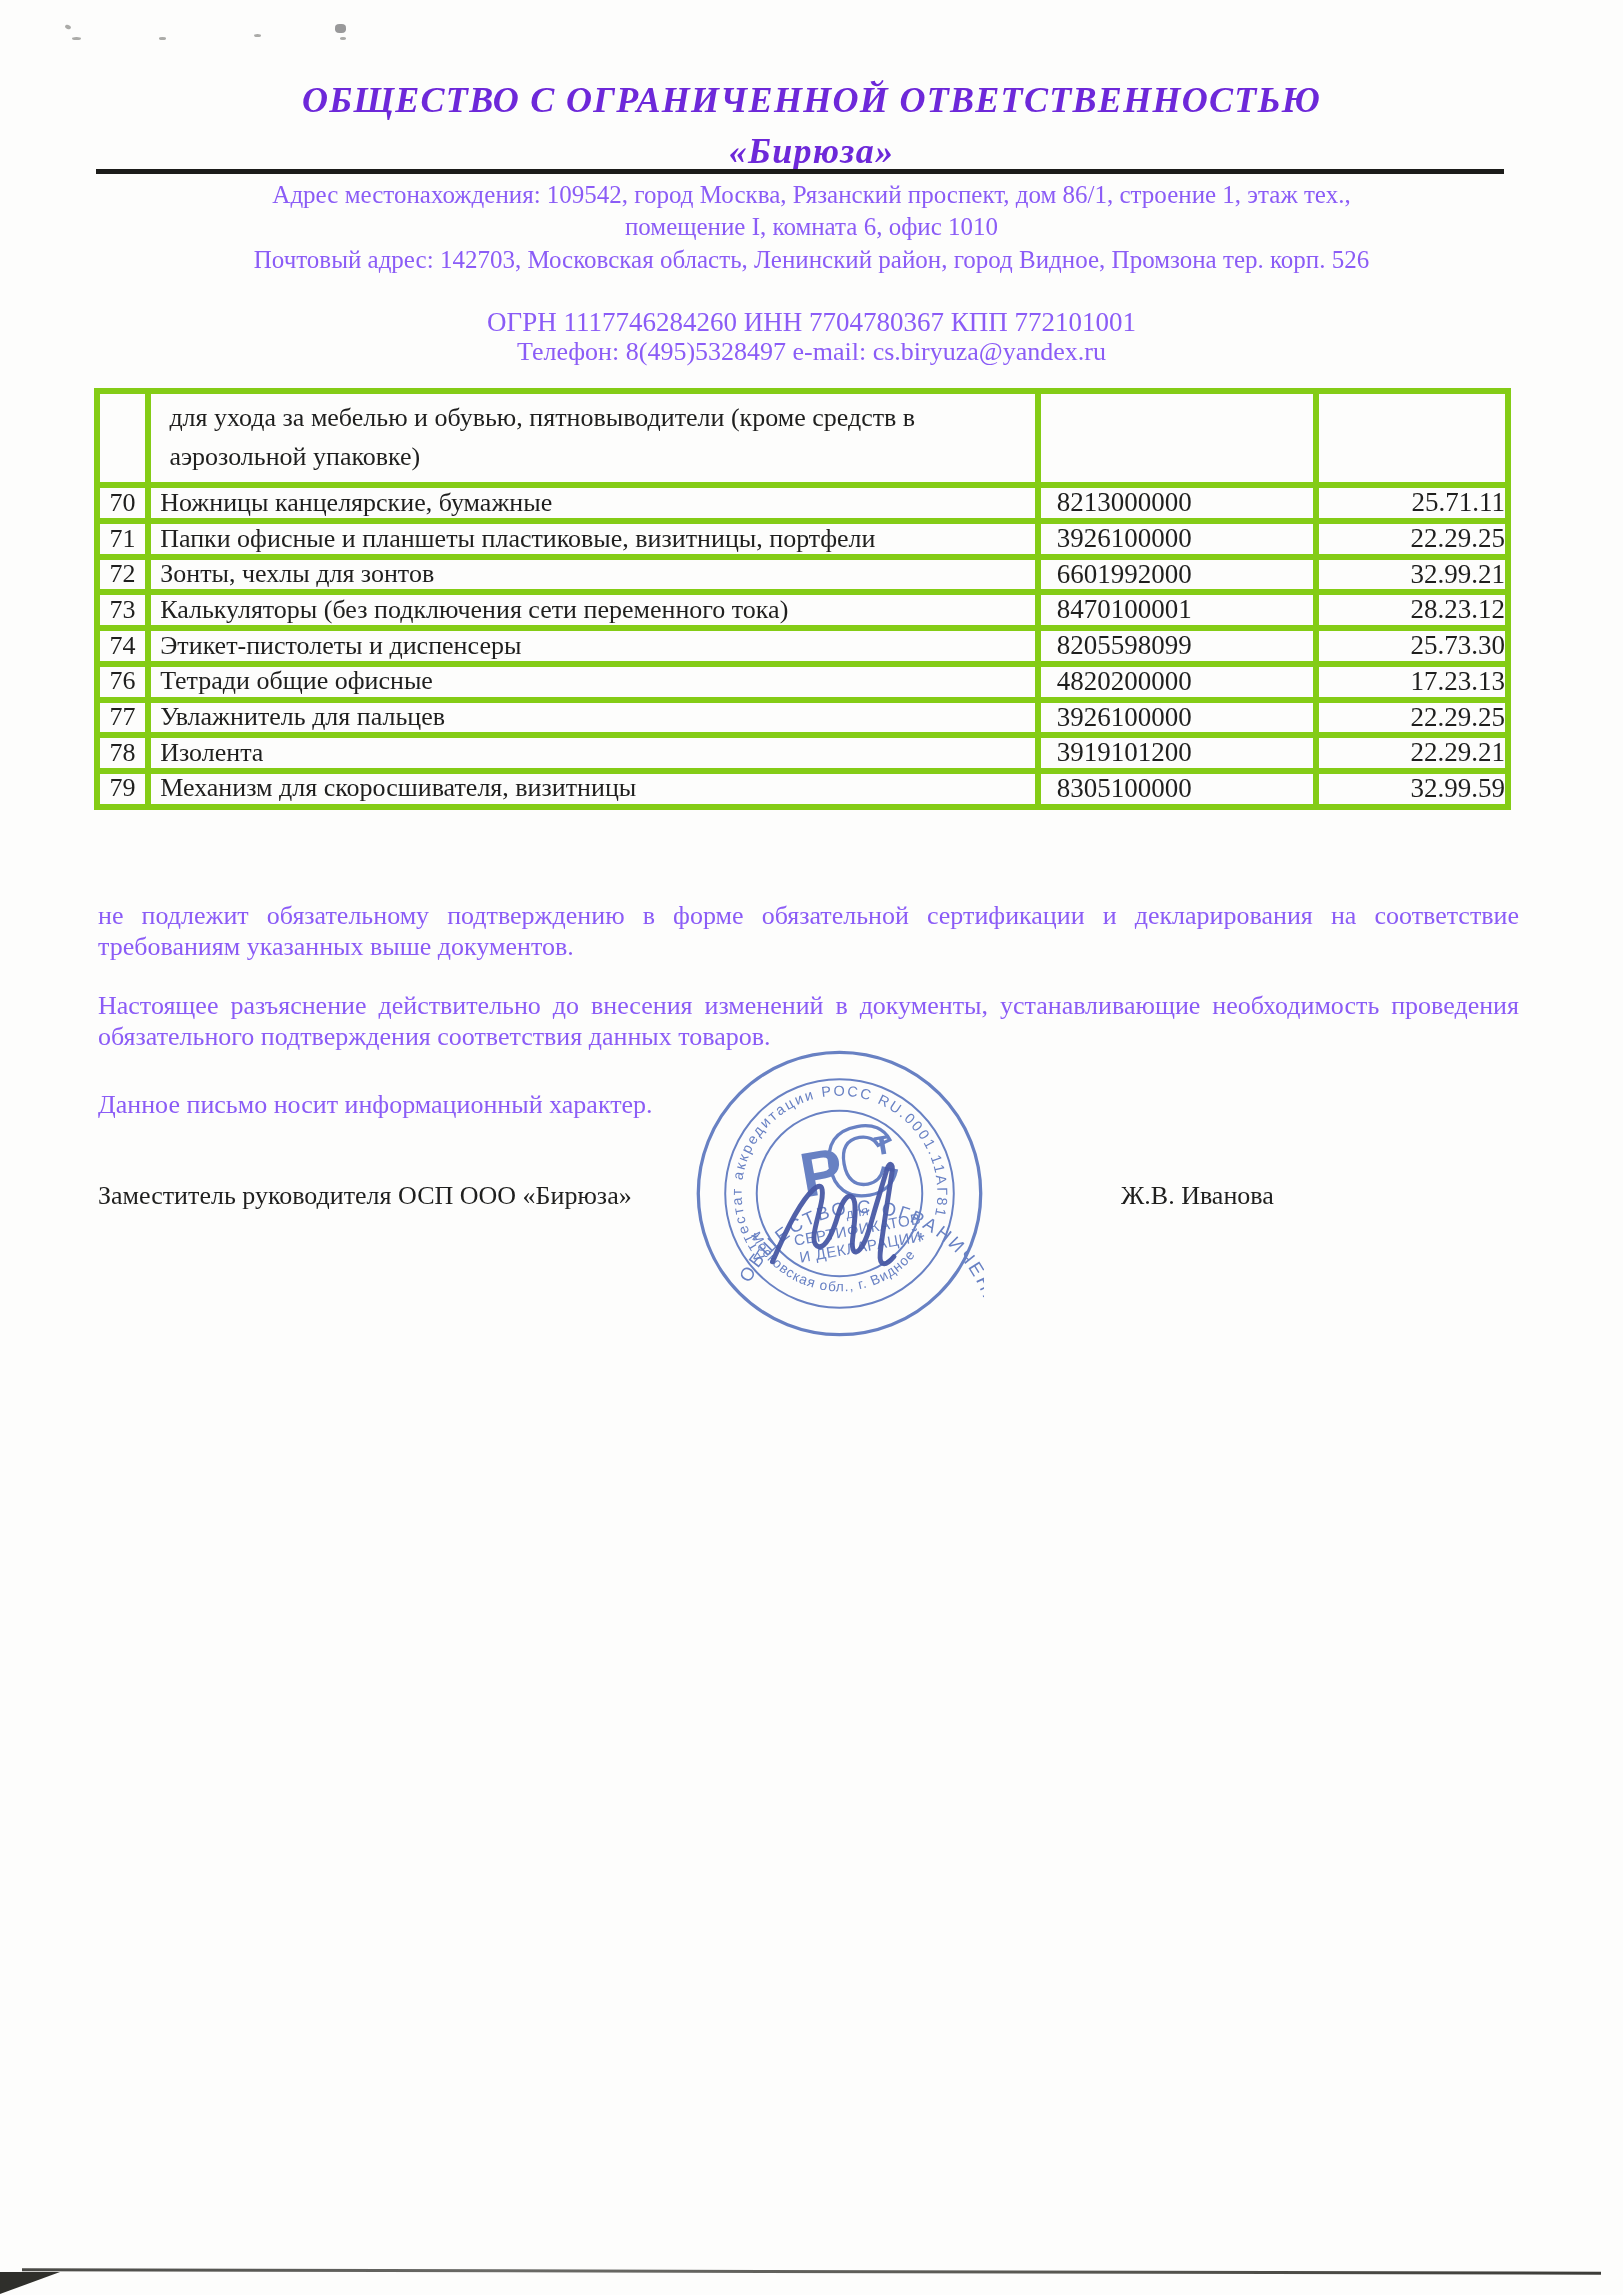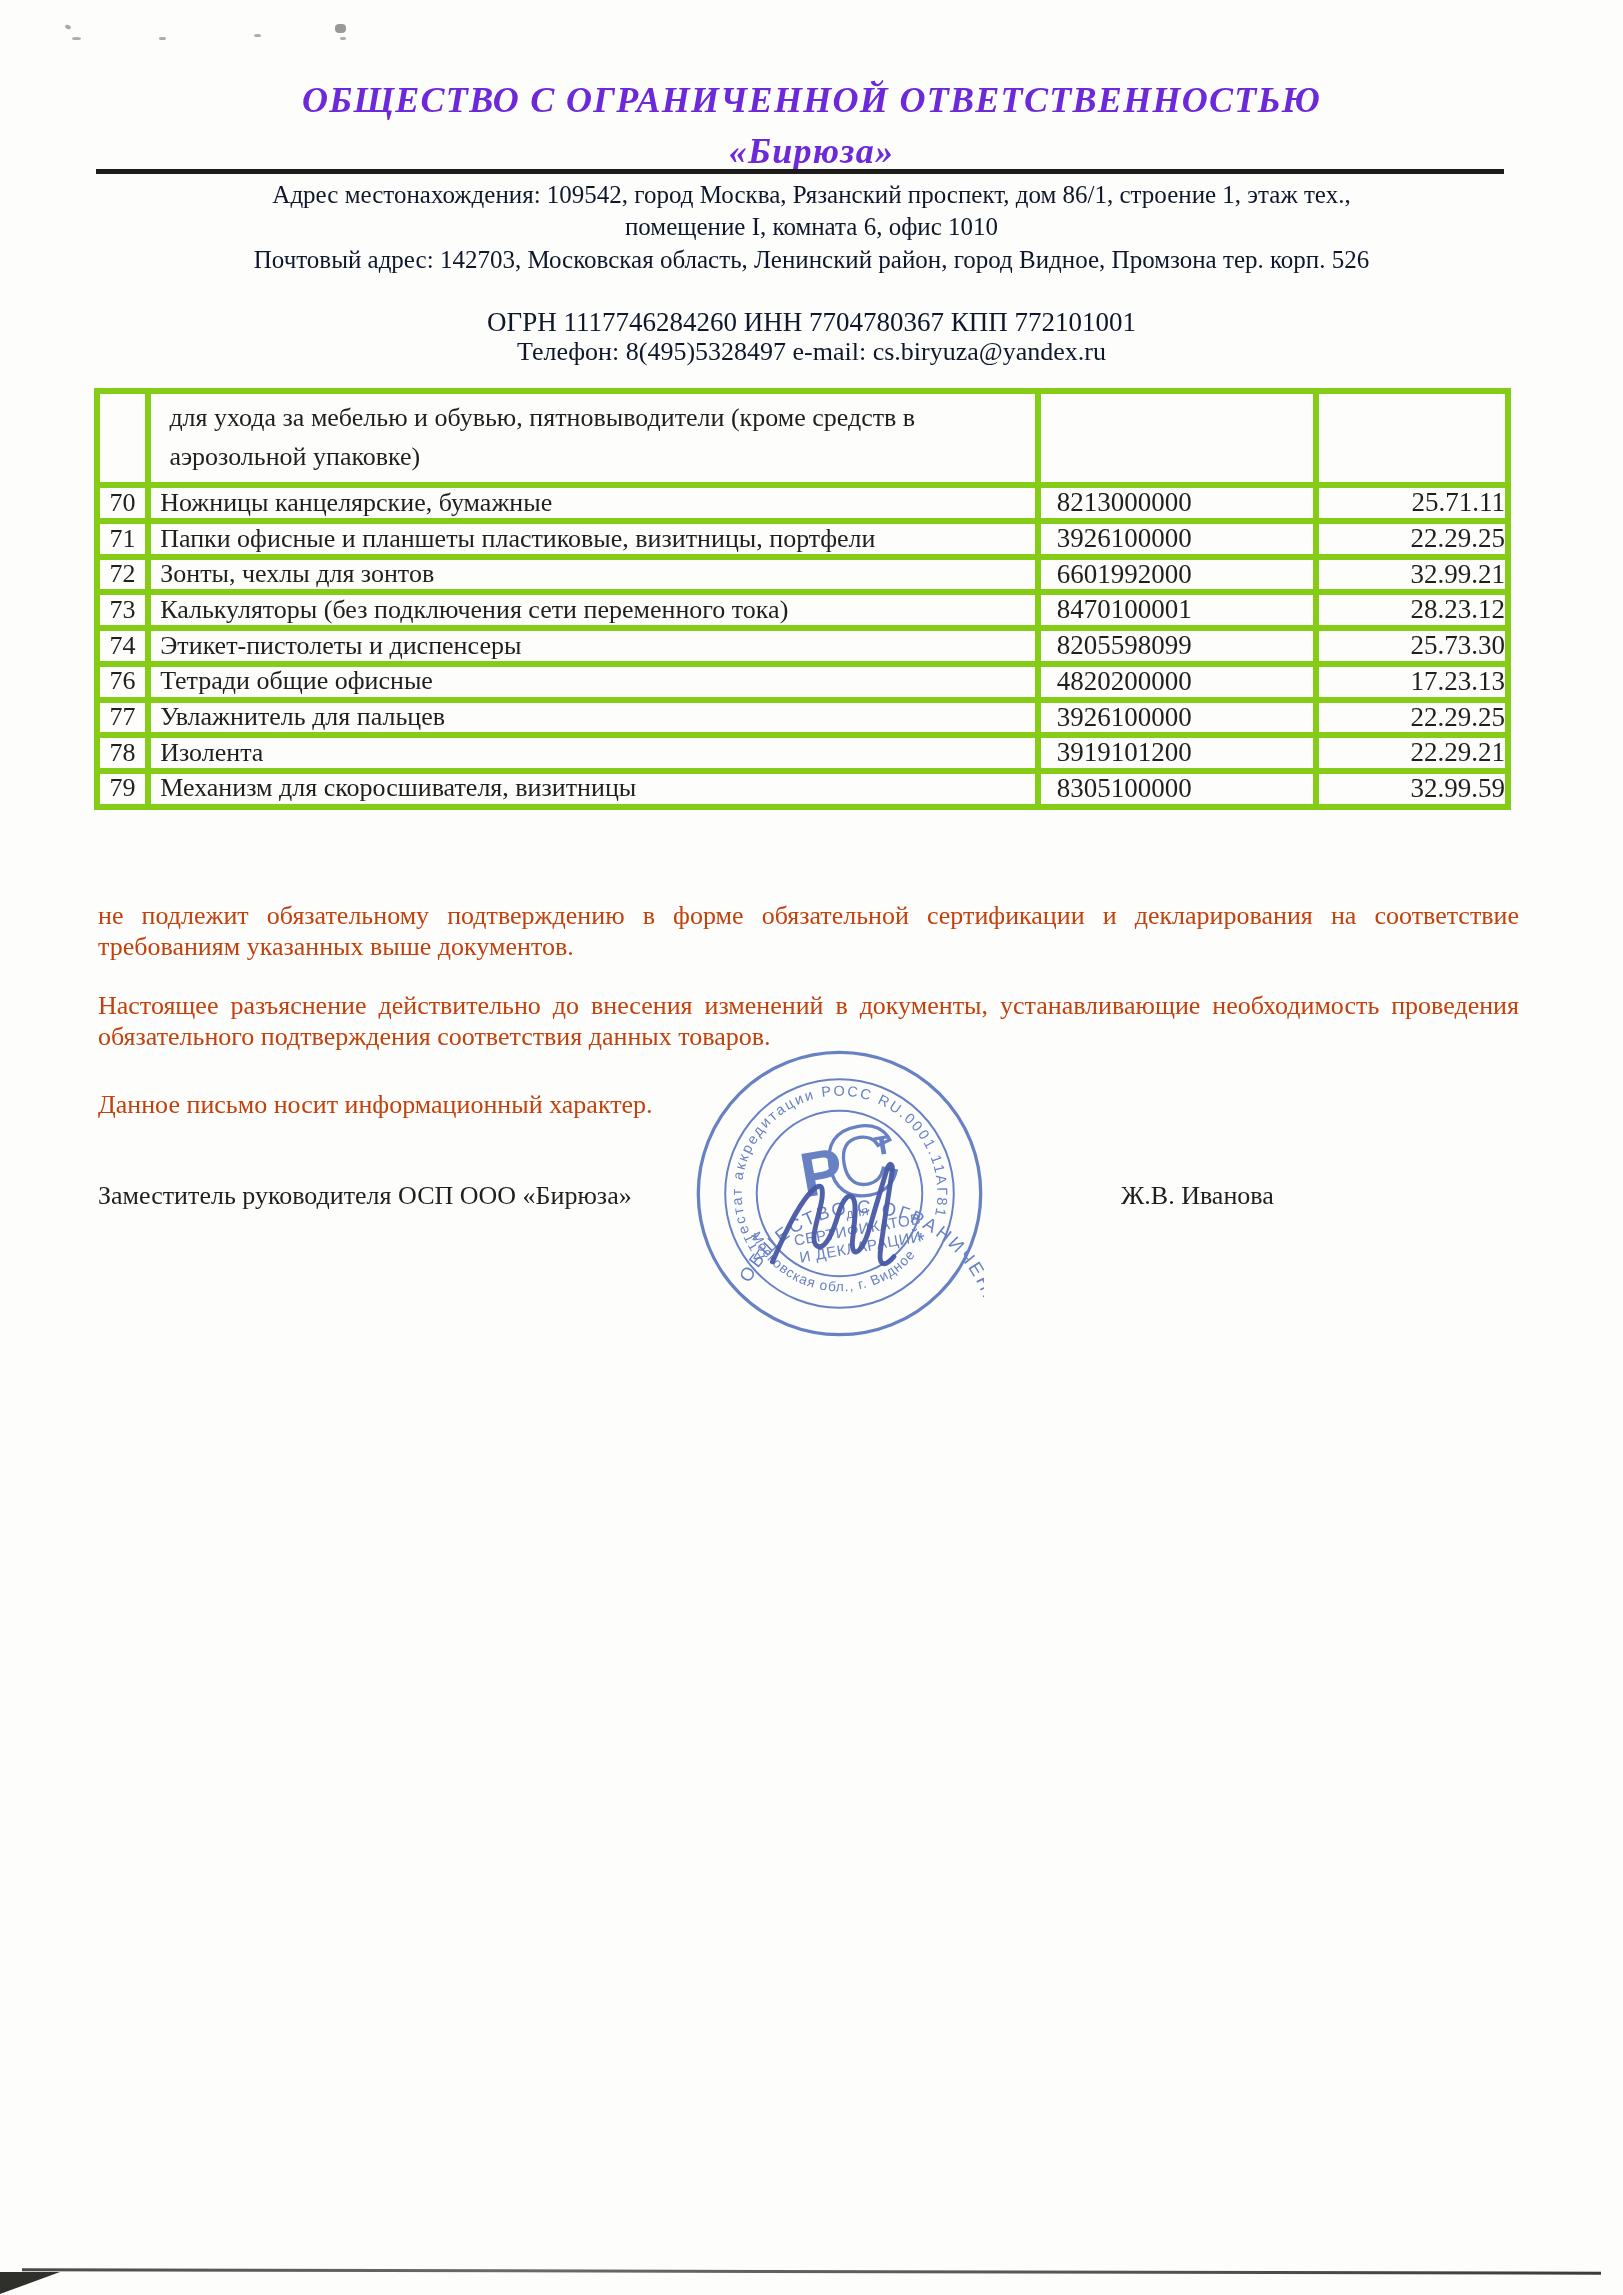--- a/index.html
+++ b/index.html
@@ -10,21 +10,21 @@
     font-family:"Liberation Serif","DejaVu Serif",serif;
     color:#1f1f1e;
     overflow:hidden;
   }
   .abs{position:absolute;}
   .centerline{left:0;right:0;text-align:center;white-space:nowrap;}
   .title{font-weight:bold;font-style:italic;font-size:36px;letter-spacing:1.3px;color:#6d28d9;}
   .t1{top:79px;}
   .t2{top:130px;}
   .rule{top:169px;left:96px;width:1408px;height:5.2px;background:#1c1c1a;}
-  .addr{font-size:25px;color:#0f172a;}
+  .addr{font-size:25px;color:#8b5cf6;}
   .a1{top:181px;}
   .a2{top:213px;}
   .a3{top:246px;font-size:25px;}
   .ogrn{top:307px;font-size:27px;}
   .phone{top:337px;font-size:26px;}
 
   .goods-table{
     top:388px;left:94px;width:1410px;
     border-collapse:collapse;table-layout:fixed;
   }
@@ -40,21 +40,21 @@
   .carry-text{max-width:798px;line-height:1.5;padding:3.9px 0 6.5px 9.2px;}
   .c-num{text-align:center;}
   .c-name{padding-left:9.2px !important;}
   .c-code{padding-left:15.7px !important;font-size:27px !important;}
   .c-okved{padding-left:9.2px !important;font-size:27px !important;text-align:right;}
 
   .para{
     left:98px;width:1421px;
     font-size:26px;line-height:31px;
     text-align:justify;text-align-last:left;
-    color:#c2410c;
+    color:#8b5cf6;
   }
   .p1{top:900px;}
   .p2{top:990px;}
   .p3{top:1089px;text-align:left;}
   .sig-title{top:1180px;left:98px;font-size:26px;line-height:31px;white-space:nowrap;}
   .sig-name{top:1180px;left:1121px;font-size:26px;line-height:31px;white-space:nowrap;}
 
   .stamp{
     position:absolute;left:695px;top:1049px;
     width:289px;height:289px;

